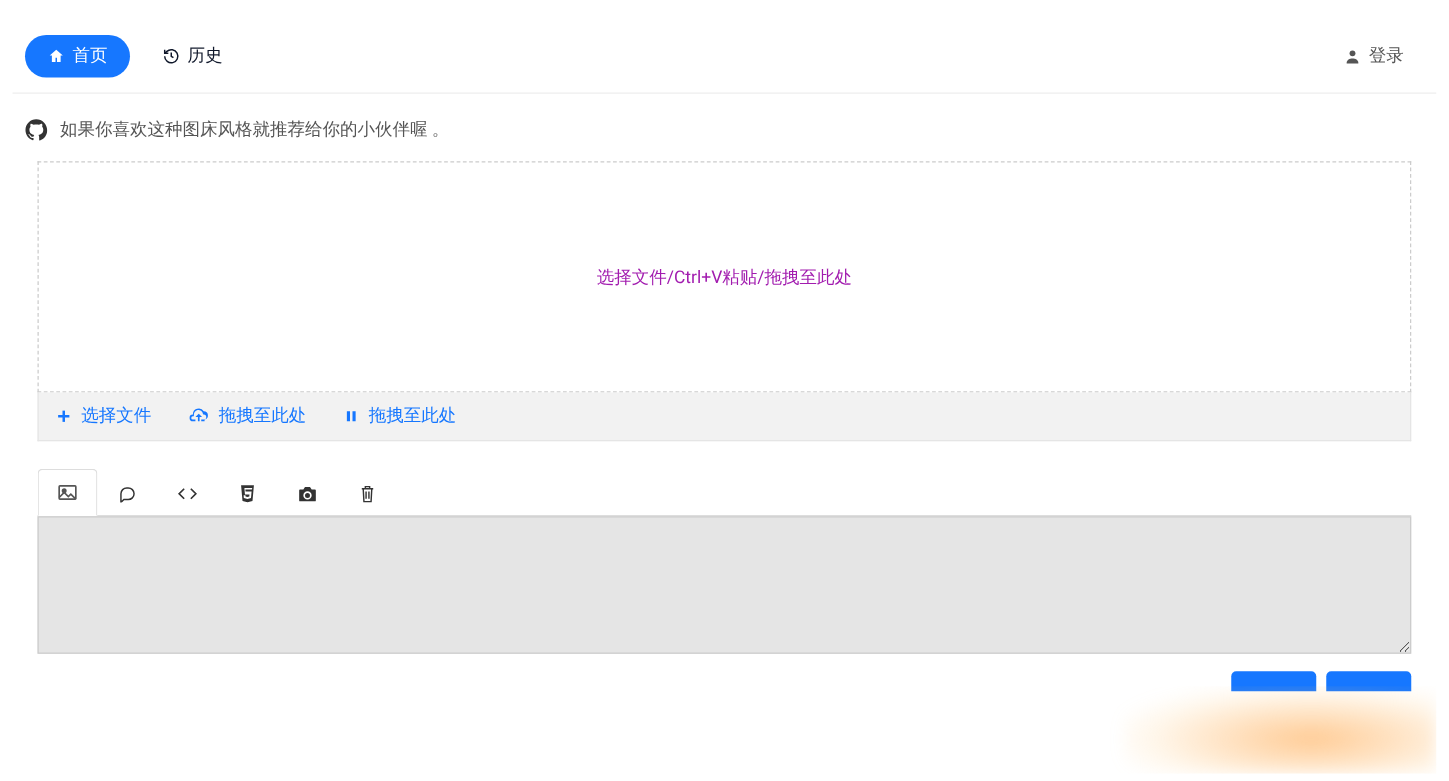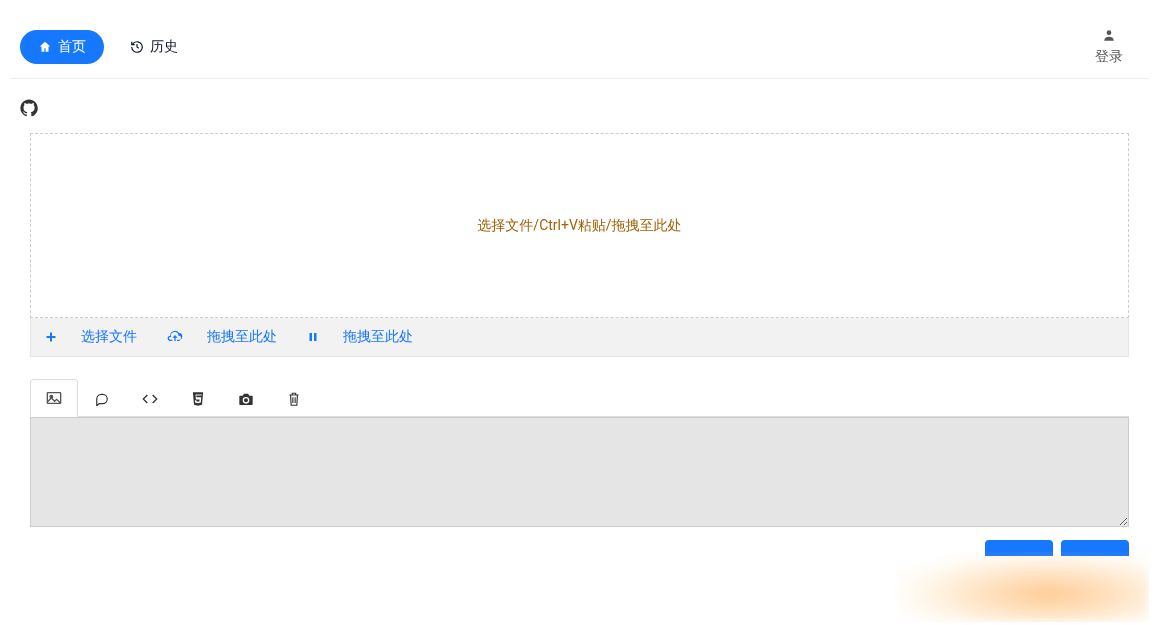--- a/index.html
+++ b/index.html
@@ -45,55 +45,54 @@
       background: #1677ff;
       color: #fff;
     }
     .nav-right {
       display: flex;
       align-items: center;
       gap: 6px;
       padding-right: 16px;
       cursor: pointer;
       color: #555;
-      flex-direction: column;
     }
     .promo-row {
       display: flex;
       align-items: center;
       gap: 10px;
       padding: 20px 10px 16px 10px;
       color: #555;
     }
     .content {
       padding: 0 20px;
     }
     .dropzone {
       border: 1px dashed #ccc;
       height: 185px;
       display: flex;
       align-items: center;
       justify-content: center;
-      color: #a16207;
+      color: #a21caf;
       font-size: 14px;
       background: #fff;
     }
     .upload-actions {
       display: flex;
       align-items: center;
       gap: 30px;
       padding: 10px 14px;
       background: #f2f2f2;
       border: 1px solid #e5e5e5;
       border-top: none;
     }
     .upload-action {
       display: inline-flex;
       align-items: center;
-      gap: 24px;
+      gap: 8px;
       color: #1677ff;
       cursor: pointer;
       font-size: 14px;
       background: transparent;
       border: none;
     }
     .tabs {
       display: flex;
       margin-top: 22px;
       border-bottom: 1px solid #ddd;
@@ -197,20 +196,21 @@
       <span>登录</span>
     </div>
   </div>
 
   <div class="promo-row">
     <span class="icon">
       <svg width="18" height="18" viewBox="0 0 24 24" fill="#333">
           <path d="M12 .5C5.6.5.5 5.6.5 12c0 5.1 3.3 9.4 7.8 10.9.6.1.8-.2.8-.5v-2c-3.2.7-3.8-1.4-3.8-1.4-.5-1.3-1.3-1.7-1.3-1.7-1-.7.1-.7.1-.7 1.1.1 1.7 1.2 1.7 1.2 1 1.8 2.7 1.3 3.4 1 .1-.8.4-1.3.7-1.6-2.5-.3-5.2-1.3-5.2-5.7 0-1.3.4-2.3 1.2-3.1-.1-.3-.5-1.5.1-3.1 0 0 1-.3 3.2 1.2.9-.3 1.9-.4 2.9-.4s2 .1 2.9.4c2.2-1.5 3.2-1.2 3.2-1.2.6 1.6.2 2.8.1 3.1.8.8 1.2 1.8 1.2 3.1 0 4.4-2.7 5.4-5.2 5.7.4.4.8 1.1.8 2.2v3.2c0 .3.2.7.8.5 4.5-1.5 7.8-5.8 7.8-10.9C23.5 5.6 18.4.5 12 .5z"></path>
         </svg>
     </span>
+    <span>如果你喜欢这种图床风格就推荐给你的小伙伴喔 。</span>
   </div>
 
   <div class="content">
     <div class="dropzone">
       <span>选择文件/Ctrl+V粘贴/拖拽至此处</span>
     </div>
     <div class="upload-actions">
       <button class="upload-action">
         <span class="icon">
           <svg width="12" height="12" viewBox="0 0 24 24" fill="currentColor">

